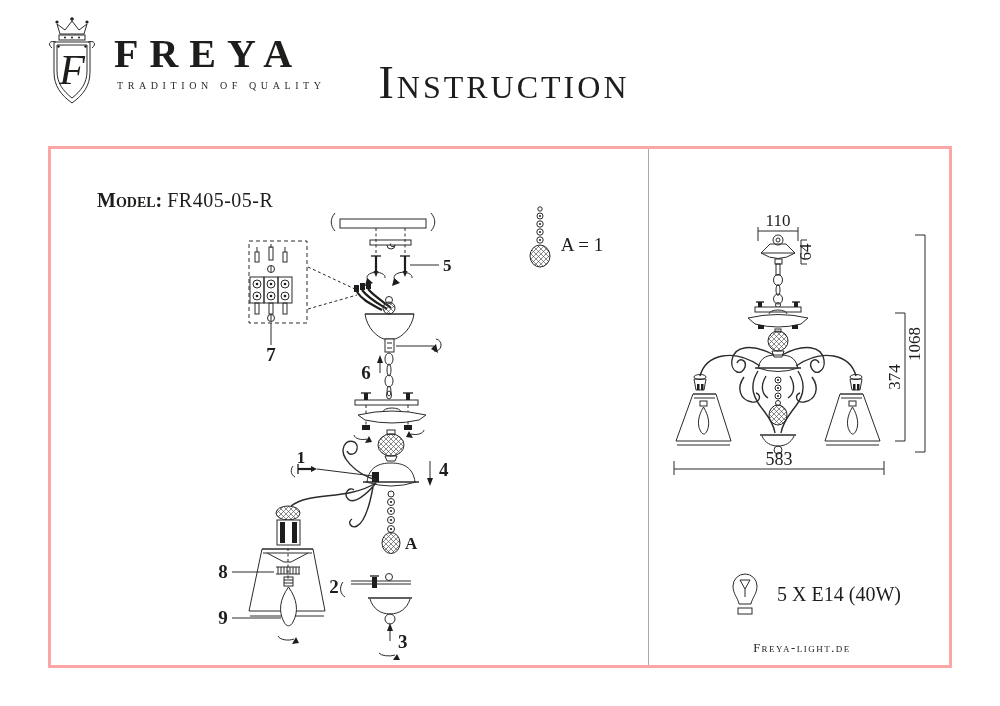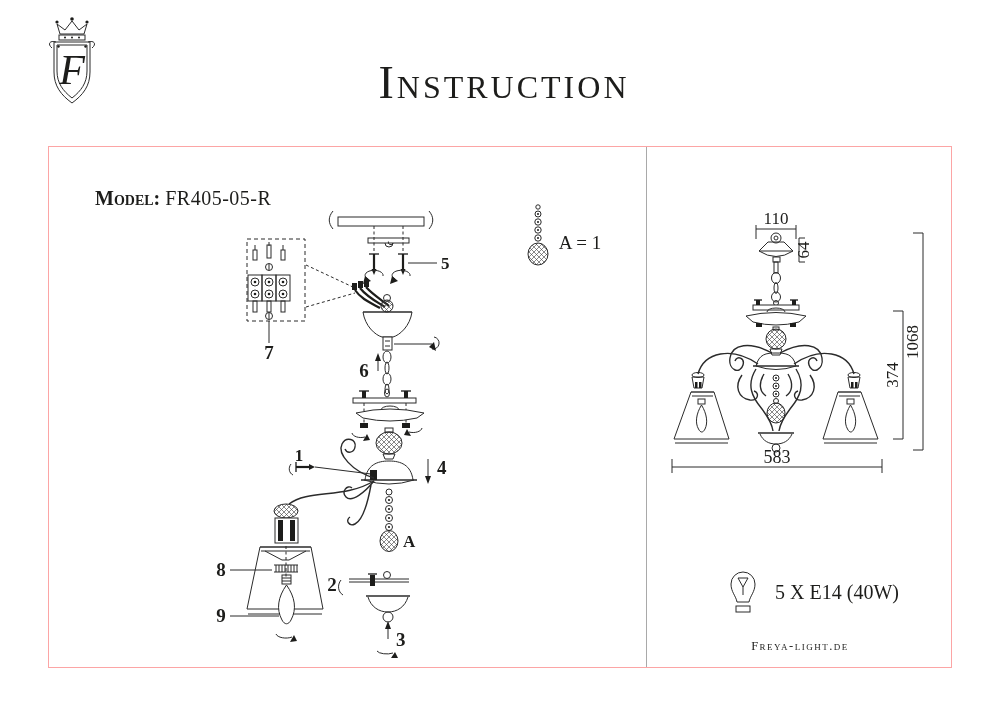--- a/index.html
+++ b/index.html
@@ -6,21 +6,21 @@
   html,body { width:1000px; height:706px; background:#ffffff; overflow:hidden; }
   body { position:relative; font-family:"Liberation Serif", serif; color:#1d1d1b; }
 
   .logo { position:absolute; left:40px; top:16px; display:flex; align-items:flex-start; }
   .logo-text { margin-left:10px; padding-top:18px; }
   .brand { font-size:40px; font-weight:700; letter-spacing:11px; line-height:1; color:#1d1d1b; }
   .tagline { font-size:10px; letter-spacing:4.6px; margin-top:6px; margin-left:3px; color:#2b2b2b; }
   .title-wrap { position:absolute; left:8px; right:0; top:56px; text-align:center; }
   .doc-title { font-size:46px; font-weight:500; font-variant:small-caps; letter-spacing:3px; color:#1d1d1b; }
 
-  .frame { position:absolute; left:48px; top:146px; width:904px; height:522px; border:1px solid #fca5a5; background:#fff; }
+  .frame { position:absolute; left:48px; top:146px; width:904px; height:522px; border:3px solid #fca5a5; background:#fff; }
   .divider { position:absolute; left:597px; top:0; bottom:0; width:1px; background:#a9a9a9; }
 
   .model-block { position:absolute; left:46px; top:38px; line-height:1.35; }
   .model-line { font-size:20px; }
   .model-label { font-weight:700; font-variant:small-caps; }
   .model-value { letter-spacing:0.5px; }
   .product-type { font-size:20px; font-variant:small-caps; letter-spacing:1px; }
 
   svg text { font-family:"Liberation Serif", serif; fill:#1d1d1b; }
   .num  { font-size:17px; font-weight:700; }
@@ -55,20 +55,24 @@
     <g>
       <path d="M16,26 C10,24 7,28 12,32" class="ln"></path>
       <path d="M48,26 C54,24 57,28 52,32" class="ln"></path>
       <path d="M14,26 L50,26 L50,56 C50,70 43,79 32,87 C21,79 14,70 14,56 Z" class="ln" stroke-width="1.8"></path>
       <path d="M17,29 L47,29 L47,55 C47,67 41,75 32,82 C23,75 17,67 17,55 Z" class="ln"></path>
       <circle cx="18.5" cy="30.5" r="1.2" class="blk"></circle>
         <circle cx="45.5" cy="30.5" r="1.2" class="blk"></circle>
     </g>
     <text x="32" y="68" text-anchor="middle" font-size="42" font-style="italic">F</text>
   </svg>
+  <div class="logo-text">
+    <div class="brand">FREYA</div>
+    <div class="tagline">TRADITION OF QUALITY</div>
+  </div>
 </div>
 
 <div class="title-wrap">
   <span class="doc-title">Instruction</span>
 </div>
 
 <div class="frame">
   <div class="divider"></div>
 
   <div class="model-block">

